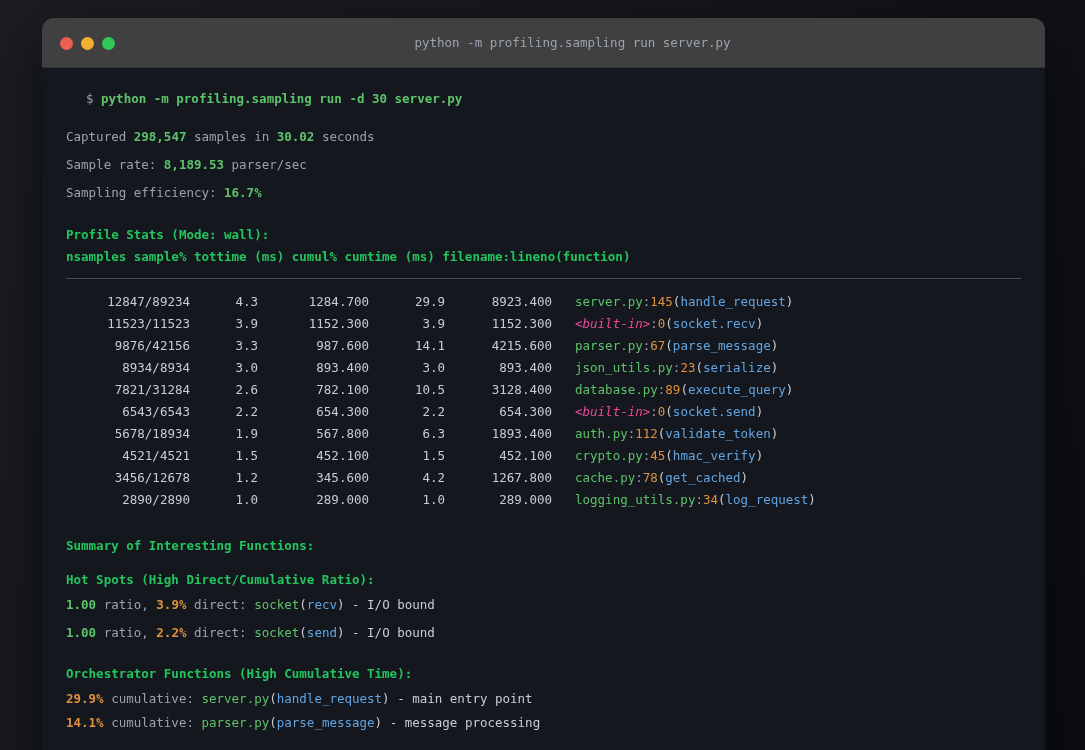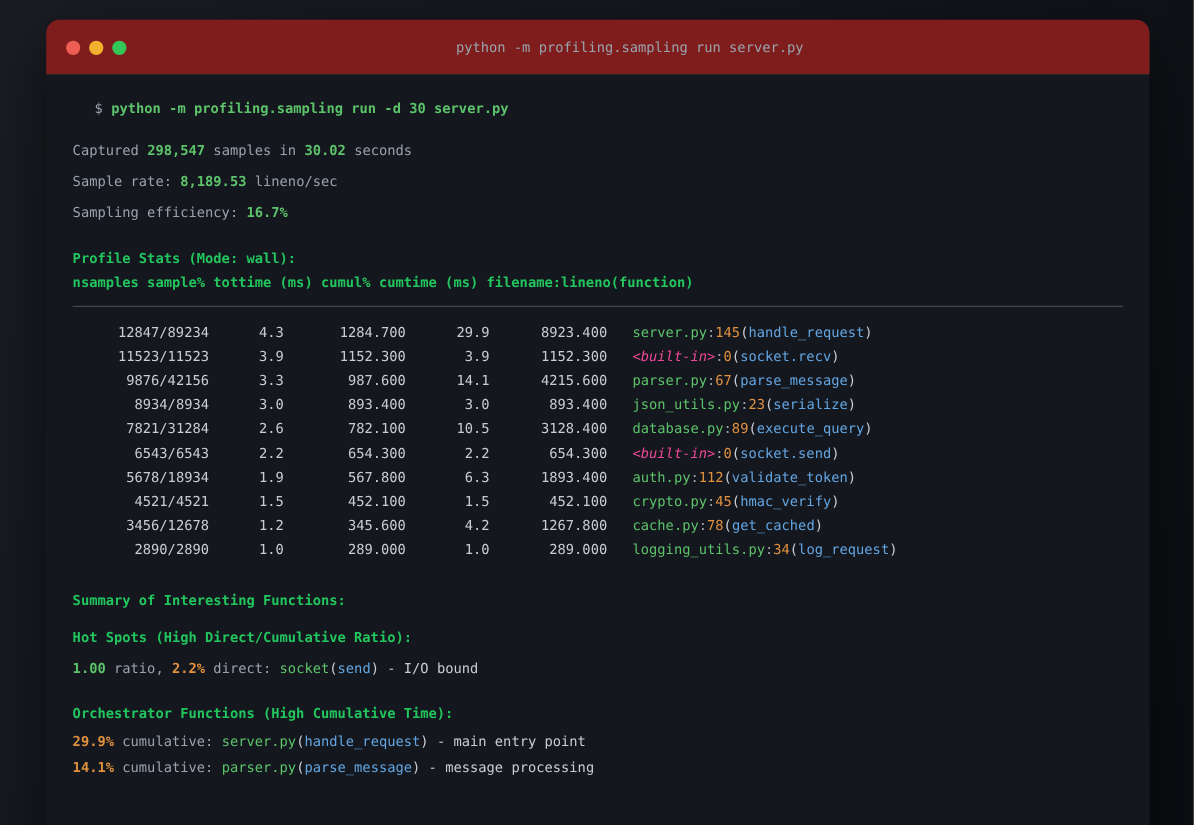--- a/index.html
+++ b/index.html
@@ -8,21 +8,21 @@
     width:1085px; height:750px; overflow:hidden; position:relative;
     background: linear-gradient(115deg, #1b1d23 0%, #15171d 45%, #0b0d12 100%);
     font-family:"DejaVu Sans Mono","Liberation Mono",monospace;
   }
   .window {
     position:absolute; left:42px; top:18px; width:1003px; height:780px;
     background:#14171d; border-radius:12px;
     box-shadow: 0 20px 60px rgba(0,0,0,0.55);
   }
   .titlebar {
-    height:50px; background:#7f1d1d; border-bottom:1px solid #2d313a;
+    height:50px; background:#404040; border-bottom:1px solid #2d313a;
     border-radius:12px 12px 0 0; position:relative; display:flex; align-items:center;
   }
   .lights { position:absolute; left:18px; top:0; height:50px; display:flex; align-items:center; gap:8px; }
   .light { width:13px; height:13px; border-radius:50%; }
   .titletext {
     margin-left:58px; width:calc(100% - 58px); text-align:center;
     font-size:12.5px; color:#9aa3ae;
   }
   .term { padding:21px 24px 0 24px; font-size:12.5px; color:#9aa2ad; }
   .line { white-space:pre; line-height:19px; height:19px; }
@@ -58,21 +58,21 @@
       <div class="light" id="light-max" style="background: rgb(51, 199, 88);"></div>
     </div>
     <div class="titletext">python -m profiling.sampling run server.py</div>
   </div>
 
   <div class="term">
     <div class="line mt-cmd"><span class="dim">$</span><span> </span><span class="gb">python -m profiling.sampling run -d 30 server.py</span></div>
 
     <div class="line mt-19"><span class="dim">Captured</span><span> </span><span class="gb">298,547</span><span> </span><span class="dim">samples in</span><span> </span><span class="gb">30.02</span><span> </span><span class="dim">seconds</span></div>
 
-    <div class="line mt-9"><span class="dim">Sample rate:</span><span> </span><span class="gb">8,189.53</span><span> </span><span class="dim">lineno/sec</span></div>
+    <div class="line mt-9"><span class="dim">Sample rate:</span><span> </span><span class="gb">8,189.53</span><span> </span><span class="dim">parser/sec</span></div>
 
     <div class="line mt-9"><span class="dim">Sampling efficiency:</span><span> </span><span class="gb">16.7%</span></div>
 
     <div class="line mt-23 hb">Profile Stats (Mode: wall):</div>
     <div class="line mt-3 hb">nsamples sample% tottime (ms) cumul% cumtime (ms) filename:lineno(function)</div>
     <div class="divider"></div>
 
     <div id="stats-rows">
         <div class="row"><span class="col c1">12847/89234</span><span class="col c2">4.3</span><span class="col c3">1284.700</span><span class="col c4">29.9</span><span class="col c5">8923.400</span><span class="fileref"><span class="grn">server.py</span><span class="dim">:</span><span class="org">145</span><span class="brt">(</span><span class="blue">handle_request</span><span class="brt">)</span></span></div>
         <div class="row"><span class="col c1">11523/11523</span><span class="col c2">3.9</span><span class="col c3">1152.300</span><span class="col c4">3.9</span><span class="col c5">1152.300</span><span class="fileref"><span class="tea">&lt;built-in&gt;</span><span class="dim">:</span><span class="org">0</span><span class="brt">(</span><span class="blue">socket.recv</span><span class="brt">)</span></span></div>
@@ -82,20 +82,21 @@
         <div class="row"><span class="col c1">6543/6543</span><span class="col c2">2.2</span><span class="col c3">654.300</span><span class="col c4">2.2</span><span class="col c5">654.300</span><span class="fileref"><span class="tea">&lt;built-in&gt;</span><span class="dim">:</span><span class="org">0</span><span class="brt">(</span><span class="blue">socket.send</span><span class="brt">)</span></span></div>
         <div class="row"><span class="col c1">5678/18934</span><span class="col c2">1.9</span><span class="col c3">567.800</span><span class="col c4">6.3</span><span class="col c5">1893.400</span><span class="fileref"><span class="grn">auth.py</span><span class="dim">:</span><span class="org">112</span><span class="brt">(</span><span class="blue">validate_token</span><span class="brt">)</span></span></div>
         <div class="row"><span class="col c1">4521/4521</span><span class="col c2">1.5</span><span class="col c3">452.100</span><span class="col c4">1.5</span><span class="col c5">452.100</span><span class="fileref"><span class="grn">crypto.py</span><span class="dim">:</span><span class="org">45</span><span class="brt">(</span><span class="blue">hmac_verify</span><span class="brt">)</span></span></div>
         <div class="row"><span class="col c1">3456/12678</span><span class="col c2">1.2</span><span class="col c3">345.600</span><span class="col c4">4.2</span><span class="col c5">1267.800</span><span class="fileref"><span class="grn">cache.py</span><span class="dim">:</span><span class="org">78</span><span class="brt">(</span><span class="blue">get_cached</span><span class="brt">)</span></span></div>
         <div class="row"><span class="col c1">2890/2890</span><span class="col c2">1.0</span><span class="col c3">289.000</span><span class="col c4">1.0</span><span class="col c5">289.000</span><span class="fileref"><span class="grn">logging_utils.py</span><span class="dim">:</span><span class="org">34</span><span class="brt">(</span><span class="blue">log_request</span><span class="brt">)</span></span></div>
       </div>
 
     <div class="line mt-25 hb">Summary of Interesting Functions:</div>
     <div class="line mt-15 hb">Hot Spots (High Direct/Cumulative Ratio):</div>
     <div id="hot-spots">
+        <div class="line mt-6"><span class="gb">1.00</span><span class="dim"> ratio, </span><span class="ob">3.9%</span><span class="dim"> direct: </span><span class="grn">socket</span><span class="brt">(</span><span class="blue">recv</span><span class="brt">)</span><span class="brt"> - I/O bound</span></div>
         <div class="line mt-9"><span class="gb">1.00</span><span class="dim"> ratio, </span><span class="ob">2.2%</span><span class="dim"> direct: </span><span class="grn">socket</span><span class="brt">(</span><span class="blue">send</span><span class="brt">)</span><span class="brt"> - I/O bound</span></div>
       </div>
 
     <div class="line mt-22 hb">Orchestrator Functions (High Cumulative Time):</div>
     <div id="orchestrators">
         <div class="line mt-6"><span class="ob">29.9%</span><span class="dim"> cumulative: </span><span class="grn">server.py</span><span class="brt">(</span><span class="blue">handle_request</span><span class="brt">)</span><span class="brt"> - main entry point</span></div>
         <div class="line mt-5"><span class="ob">14.1%</span><span class="dim"> cumulative: </span><span class="grn">parser.py</span><span class="brt">(</span><span class="blue">parse_message</span><span class="brt">)</span><span class="brt"> - message processing</span></div>
       </div>
   </div>
 </div>

